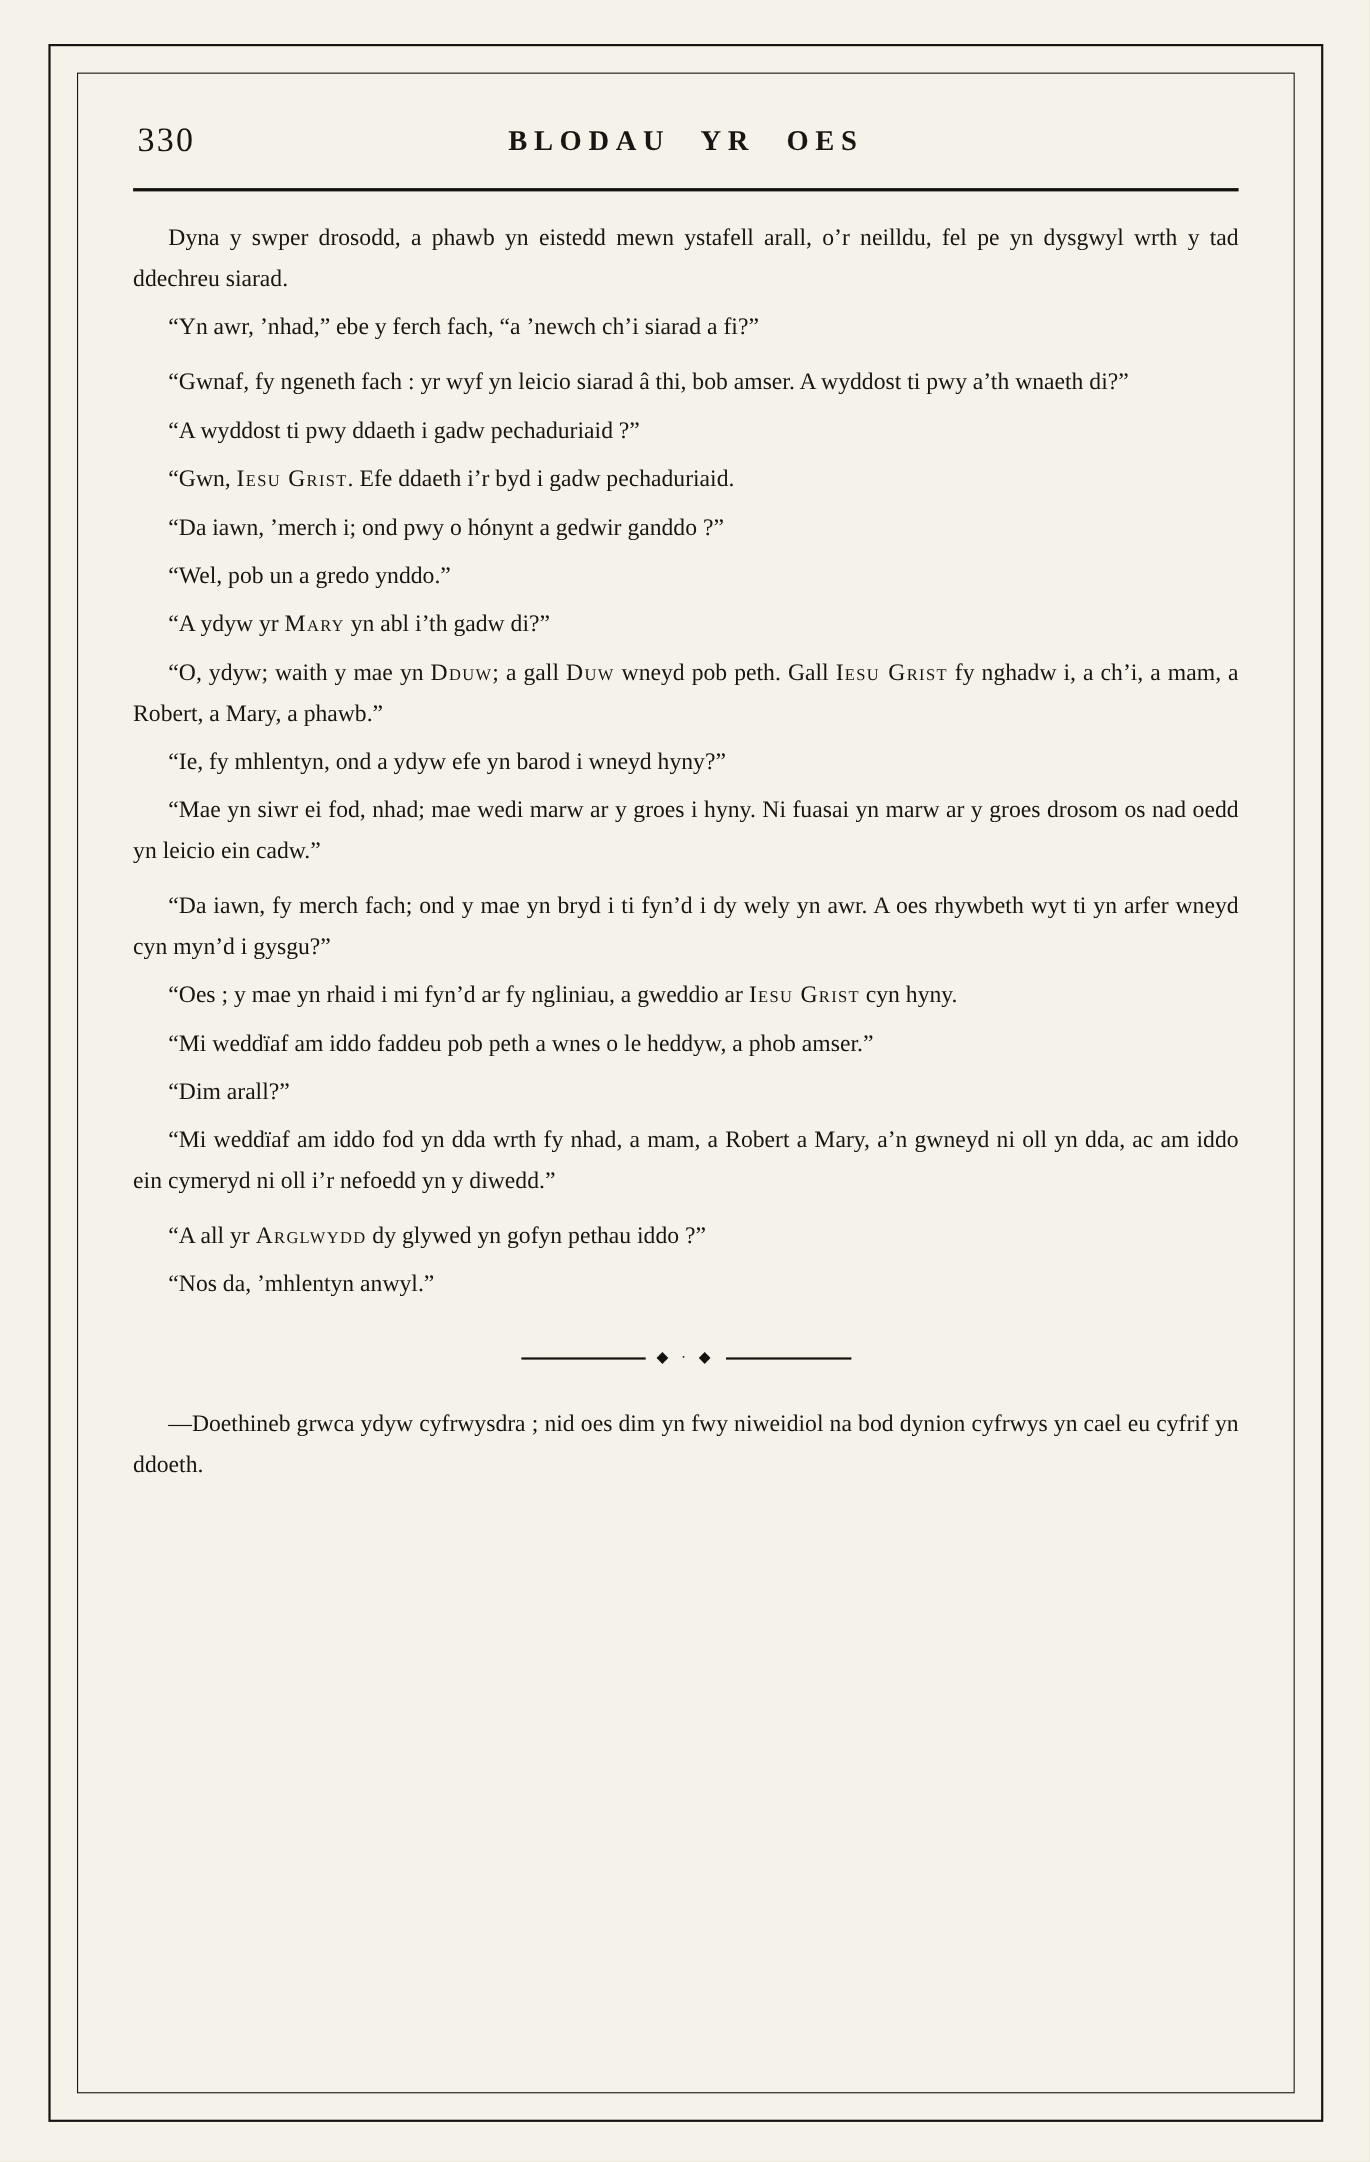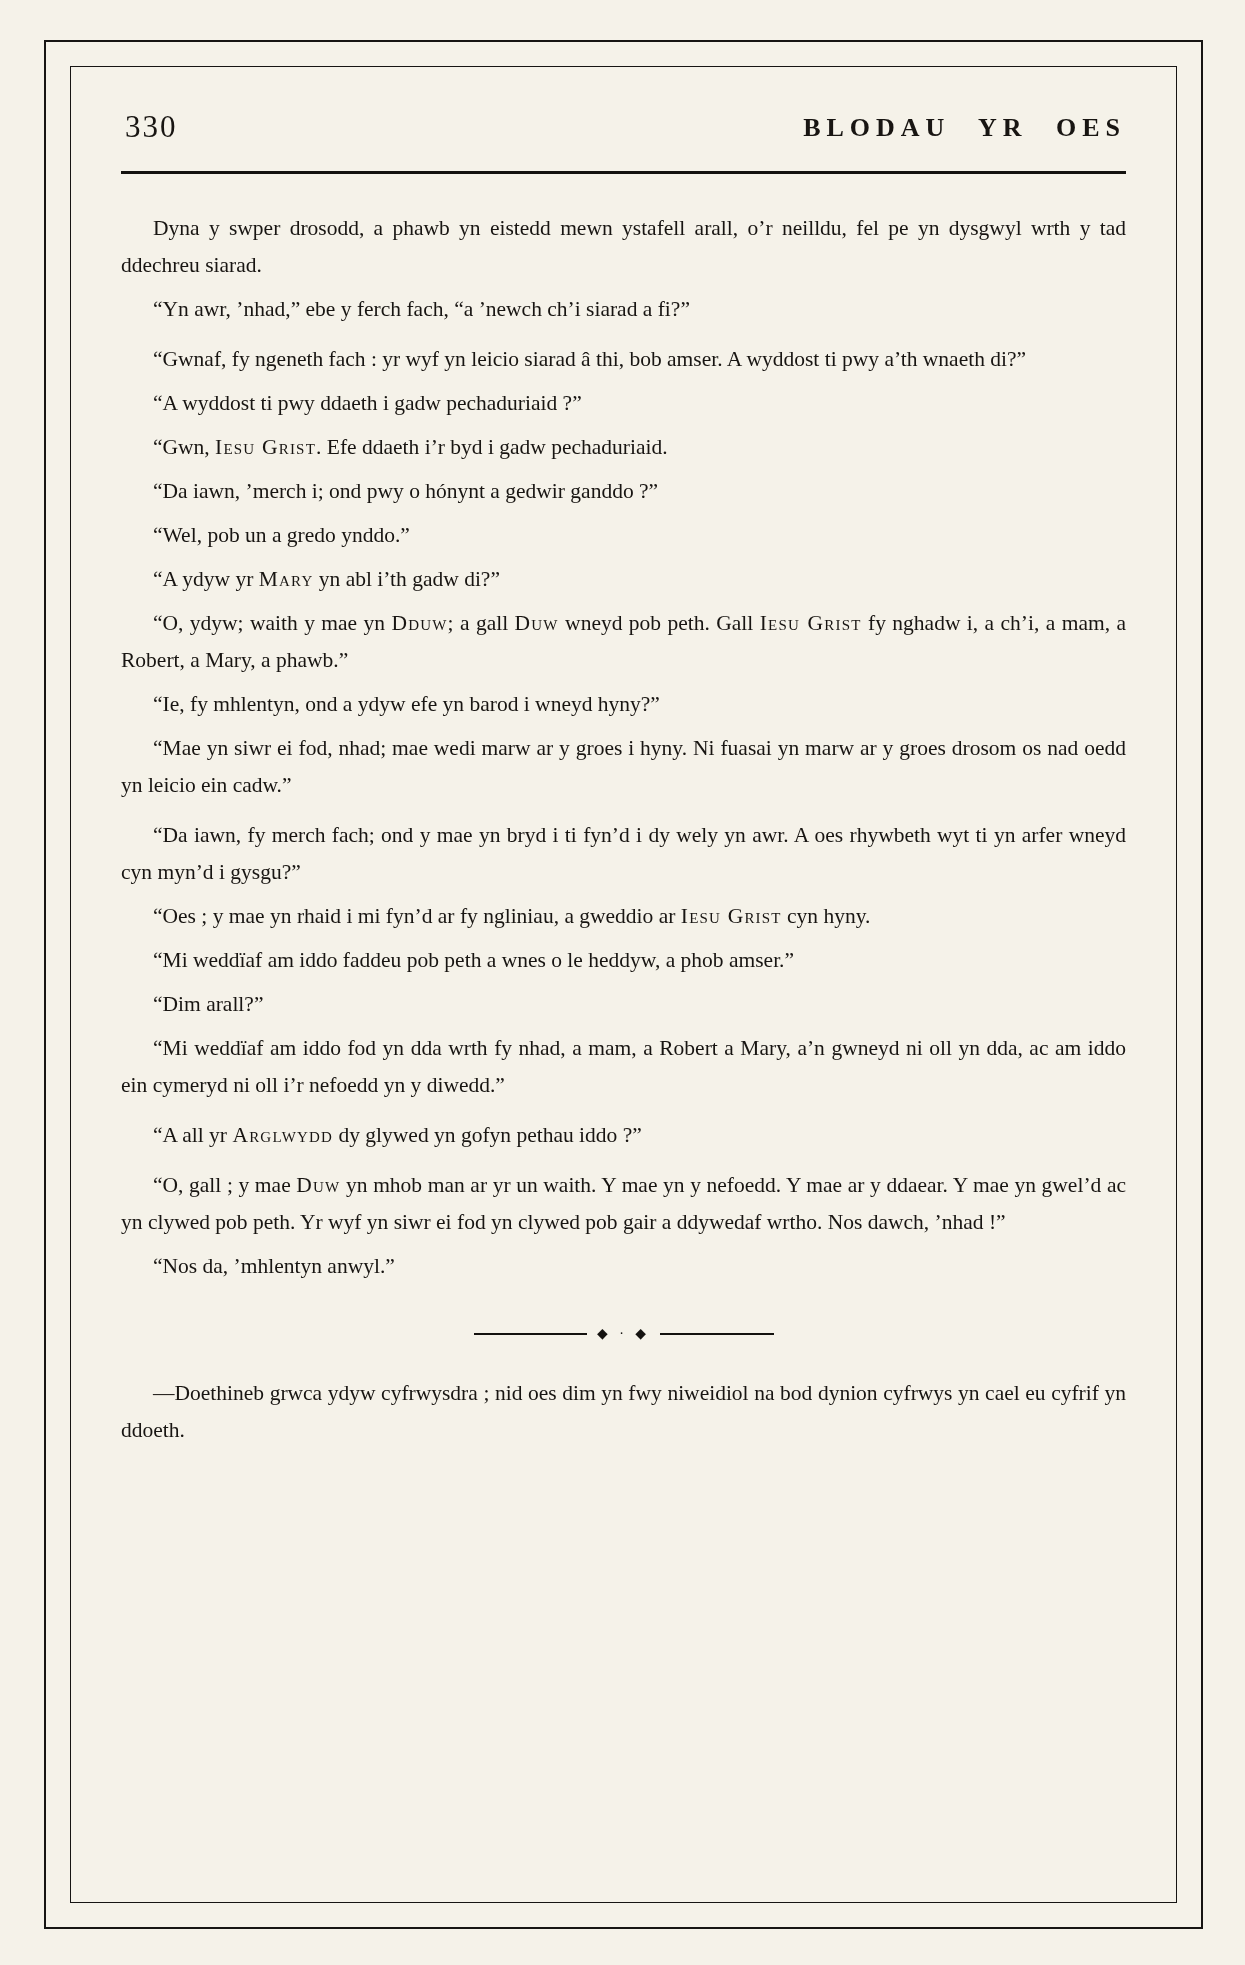--- a/index.html
+++ b/index.html
@@ -40,33 +40,33 @@
     position: absolute;
     left: 4px;
     top: 2px;
     font-size: 31px;
     letter-spacing: 2px;
   }
   .title {
     position: absolute;
     left: 0; right: 0;
     top: 6px;
-    text-align: right;
+    text-align: center;
     font-weight: bold;
     font-size: 26px;
     letter-spacing: 6px;
     word-spacing: 16px;
   }
   .header-rule {
     height: 3px;
     background: #14120f;
     margin: 12px 0 0 0;
   }
   .body-text {
-    margin-top: 36px;
+    margin-top: 24px;
   }
   .body-text p, .aphorism p {
     margin: 0 0 7px 0;
     text-indent: 32px;
     text-align: justify;
     font-size: 21.5px;
     line-height: 37px;
   }
   .body-text p.gap { margin-top: 13px; }
   .sc {
@@ -120,21 +120,20 @@
           <p><span>“A ydyw yr </span><span class="sc">Mary</span><span> yn abl i’th gadw di?”</span></p>
           <p><span>“O, ydyw; waith y mae yn </span><span class="sc">Dduw</span><span>; a gall </span><span class="sc">Duw</span><span> wneyd pob peth. Gall </span><span class="sc">Iesu Grist</span><span> fy nghadw i, a ch’i, a mam, a Robert, a Mary, a phawb.”</span></p>
           <p><span>“Ie, fy mhlentyn, ond a ydyw efe yn barod i wneyd hyny?”</span></p>
           <p><span>“Mae yn siwr ei fod, nhad; mae wedi marw ar y groes i hyny. Ni fuasai yn marw ar y groes drosom os nad oedd yn leicio ein cadw.”</span></p>
           <p class="gap"><span>“Da iawn, fy merch fach; ond y mae yn bryd i ti fyn’d i dy wely yn awr.  A oes rhywbeth wyt ti yn arfer wneyd cyn myn’d i gysgu?”</span></p>
           <p><span>“Oes ; y mae yn rhaid i mi fyn’d ar fy ngliniau, a gweddio ar </span><span class="sc">Iesu Grist</span><span> cyn hyny.</span></p>
           <p><span>“Mi weddïaf am iddo faddeu pob peth a wnes o le heddyw, a phob amser.”</span></p>
           <p><span>“Dim arall?”</span></p>
           <p><span>“Mi weddïaf am iddo fod yn dda wrth fy nhad, a mam, a Robert a Mary, a’n gwneyd ni oll yn dda, ac am iddo ein cymeryd ni oll i’r nefoedd yn y diwedd.”</span></p>
           <p class="gap"><span>“A all yr </span><span class="sc">Arglwydd</span><span> dy glywed yn gofyn pethau iddo ?”</span></p>
-          <p class="gap"><span>“O, gall ; y mae </span><span class="sc">Duw</span><span> yn mhob man ar yr un waith.  Y mae yn y nefoedd.  Y mae ar y ddaear.  Y mae yn gwel’d ac yn clywed pob peth.  Yr wyf yn siwr ei fod yn clywed pob gair a ddywedaf wrtho. Nos dawch, ’nhad !”</span></p>
           <p><span>“Nos da, ’mhlentyn anwyl.”</span></p>
         </div>
 
       <div class="divider">
         <span class="dline"></span>
         <span class="ornament">◆ · ◆</span>
         <span class="dline"></span>
       </div>
 
       <div class="aphorism">

